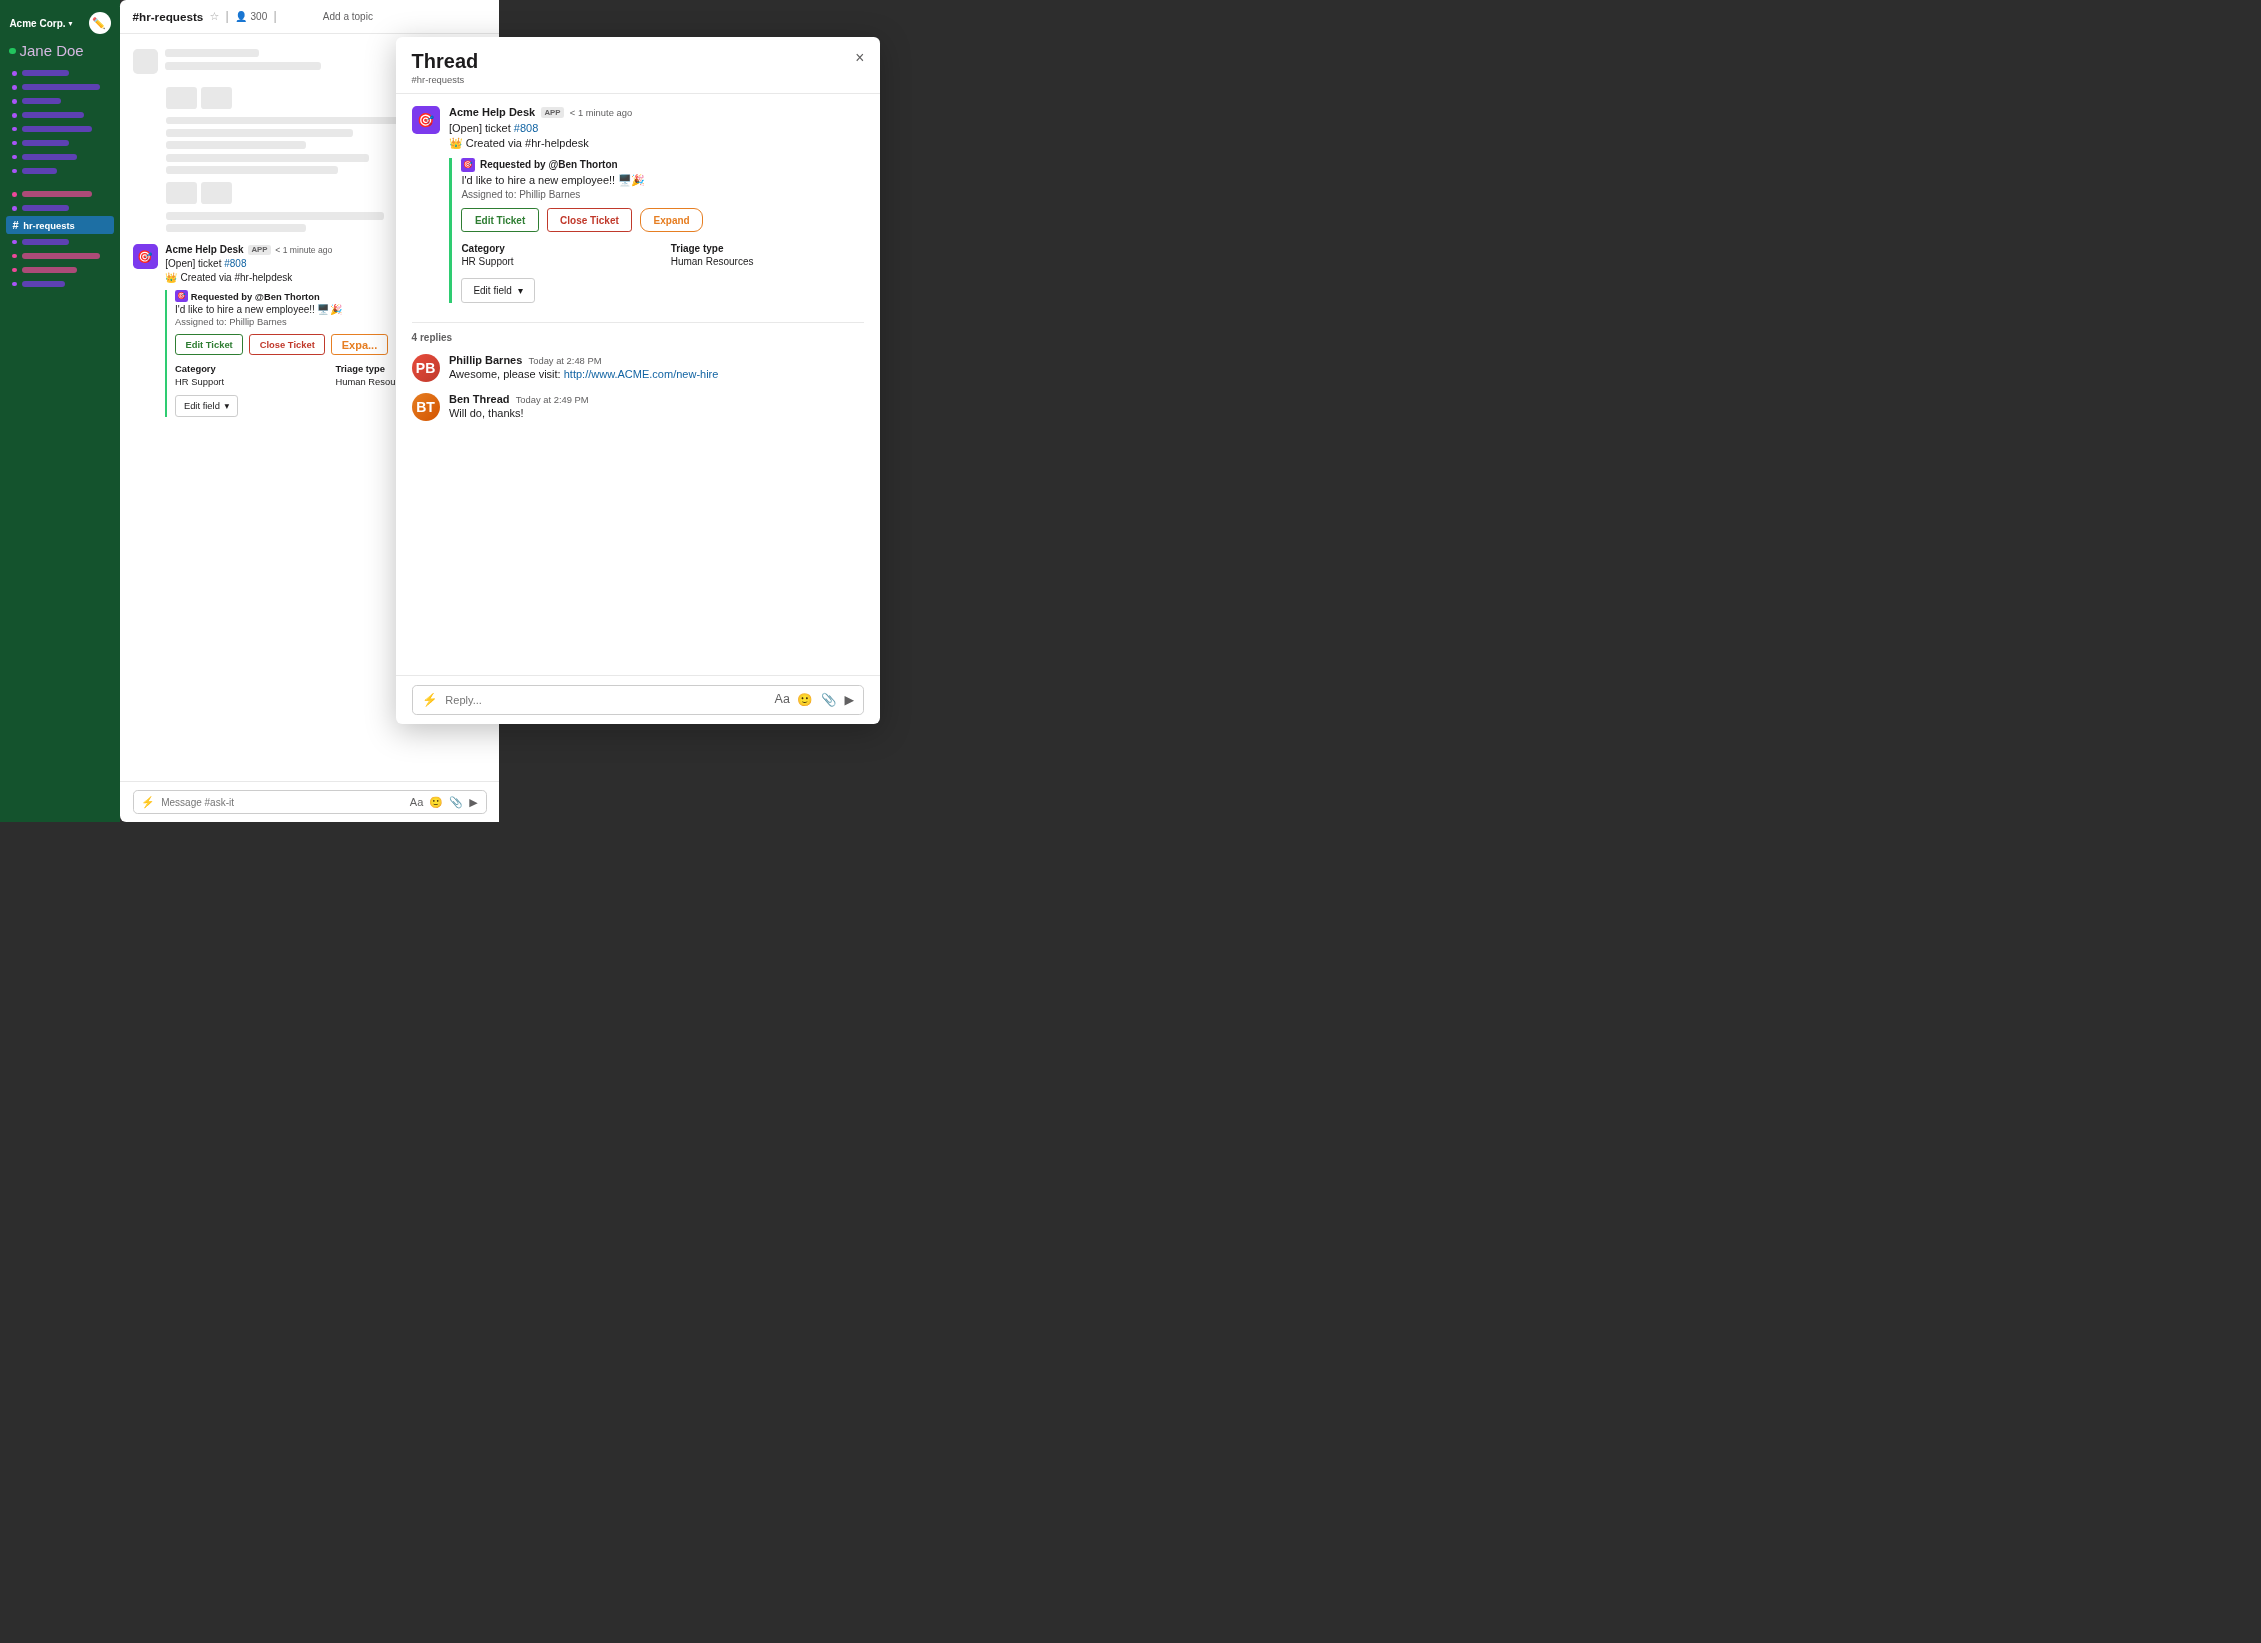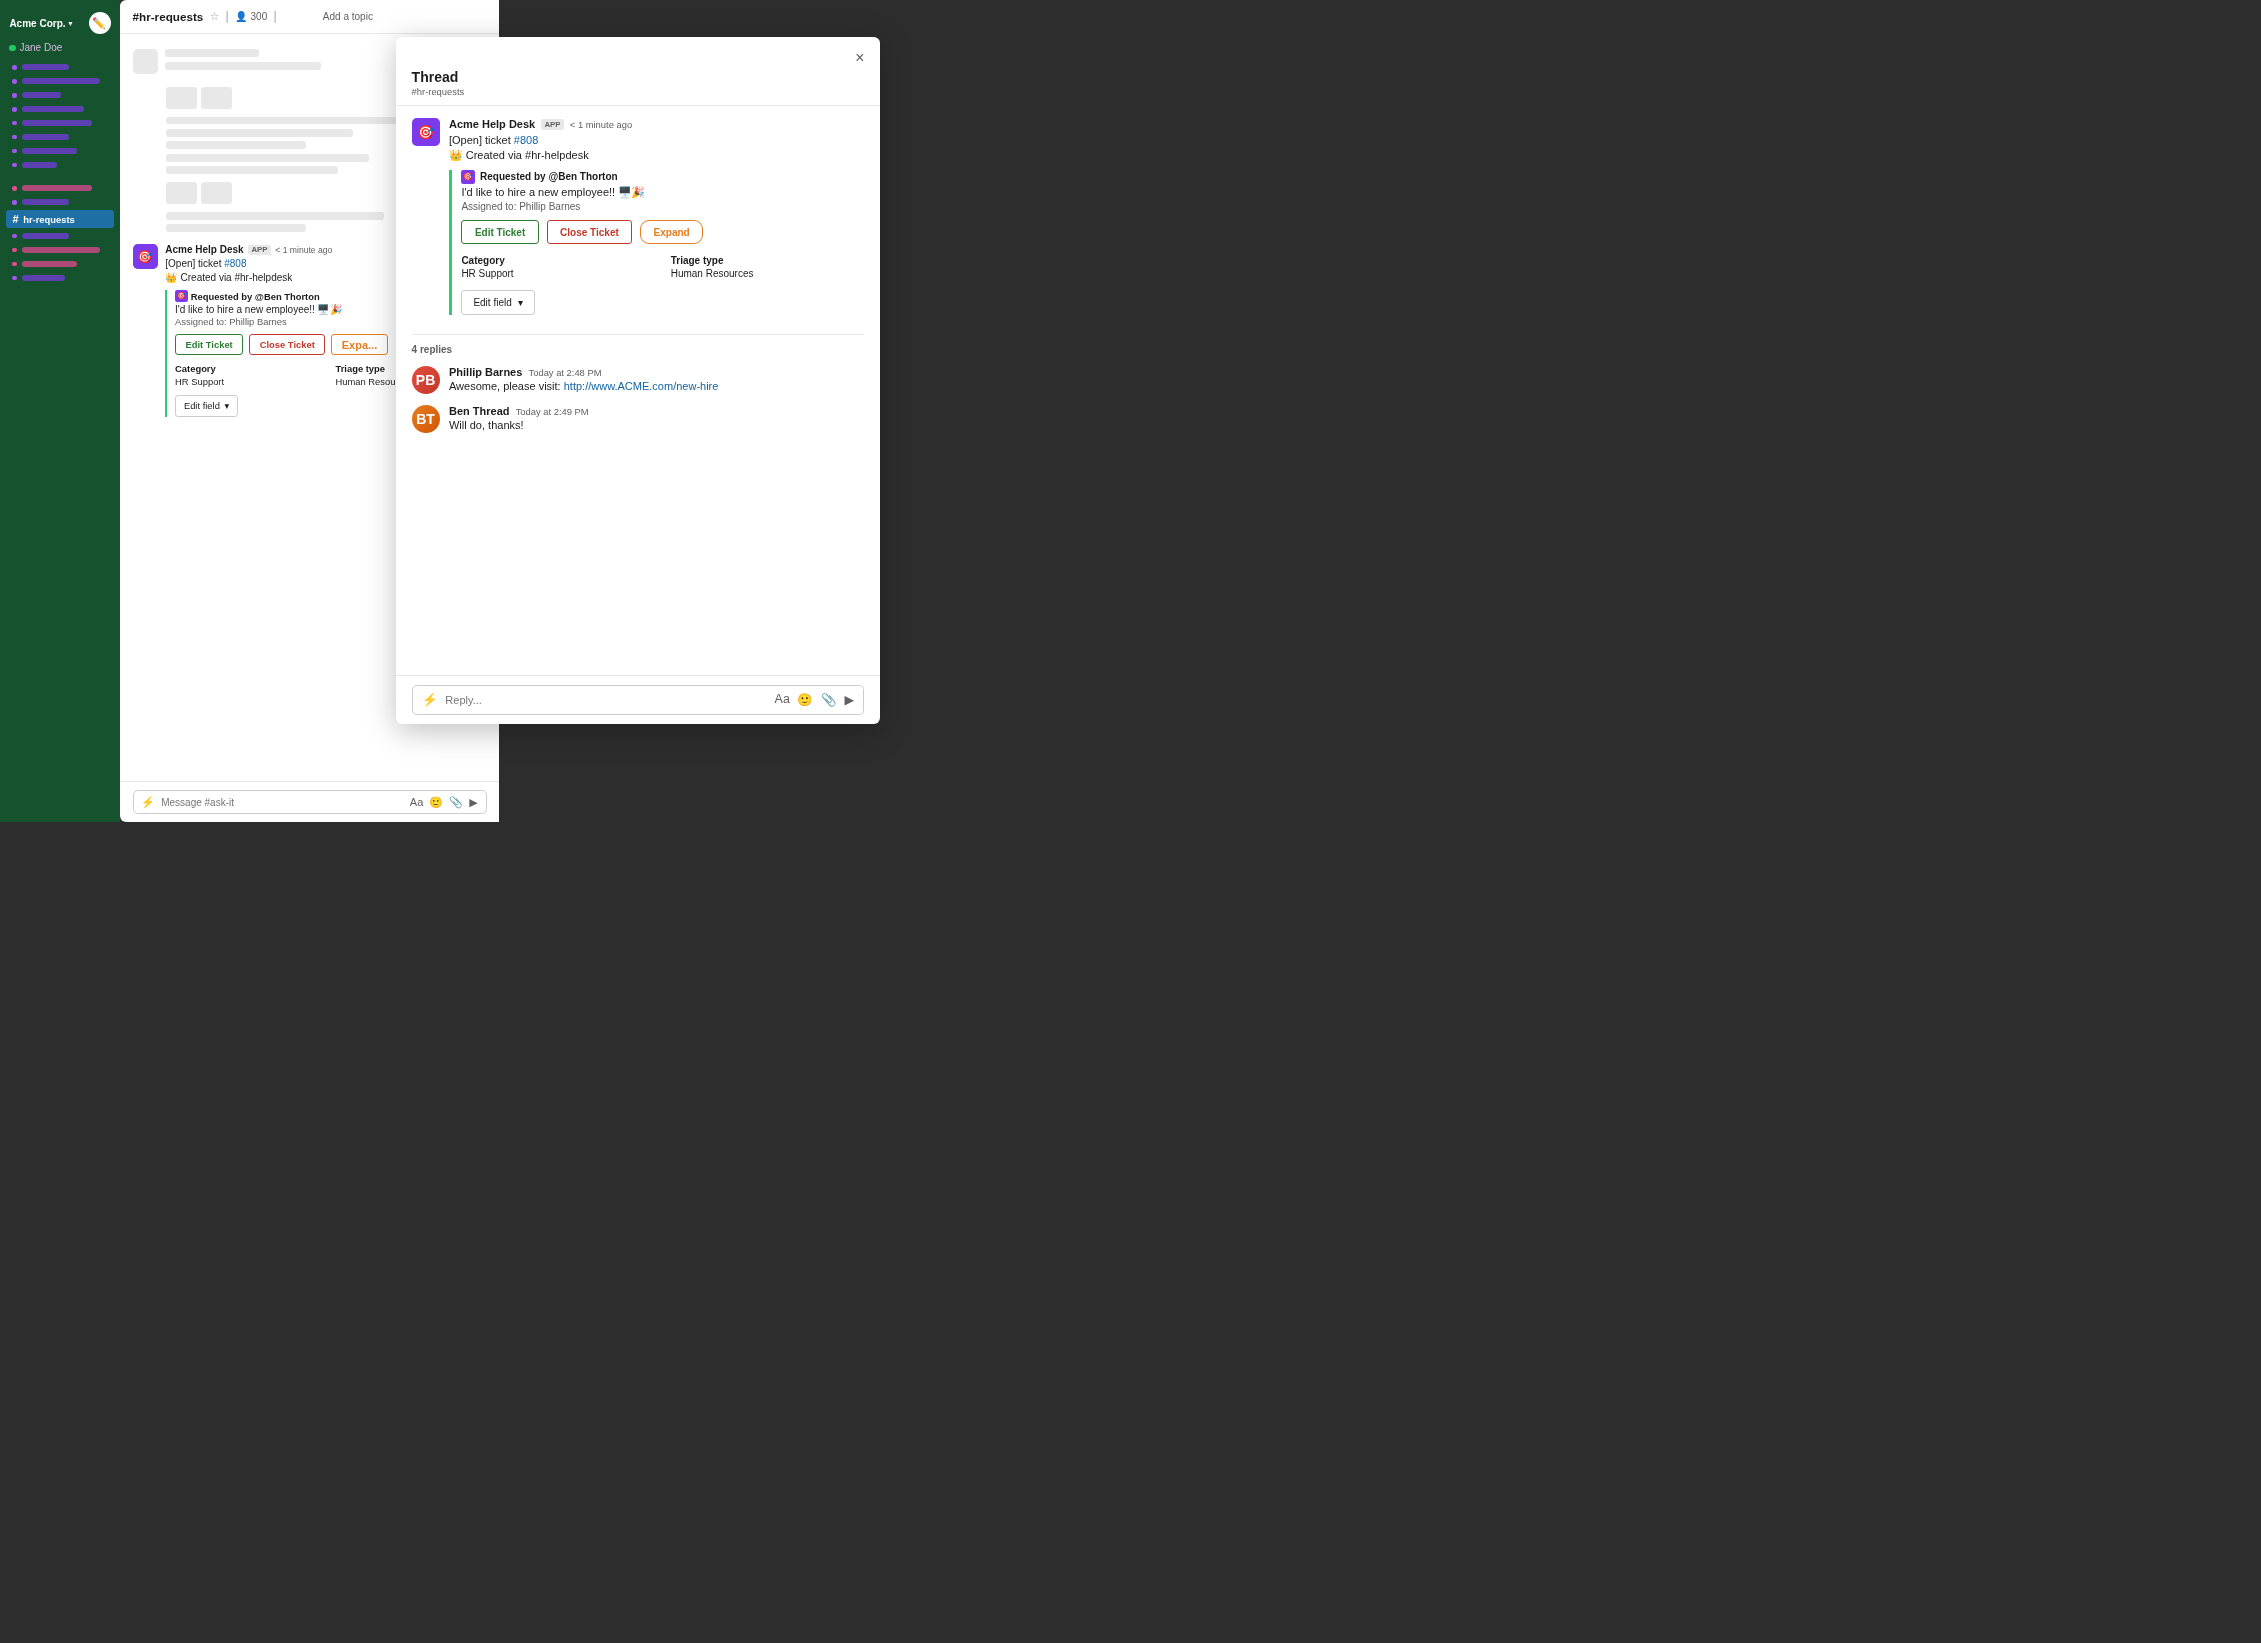--- a/index.html
+++ b/index.html
@@ -49,21 +49,21 @@
       padding: 1.6px 9.4px 7.8px 9.4px;
     }
     .sidebar-user-dot {
       width: 6.2px; height: 6.2px;
       border-radius: 50%;
       background: #22c55e;
       flex-shrink: 0;
     }
     .sidebar-user-name {
       color: #d4b8e0;
-      font-size: 10px;
+      font-size: 15px;
     }
     .compose-btn {
       width: 22px; height: 22px;
       border-radius: 50%;
       background: #fff;
       border: none;
       cursor: pointer;
       display: flex;
       align-items: center;
       justify-content: center;
@@ -307,21 +307,21 @@
     }
     .thread-header {
       display: flex;
       align-items: flex-start;
       justify-content: space-between;
       padding: 12.5px 15.6px 7.8px 15.6px;
       border-bottom: 0.8px solid #e8e8e8;
       flex-shrink: 0;
     }
     .thread-title-group {}
-    .thread-title { font-size: 14px; font-weight: 700; color: #1d1c1d; margin-top: 19px; }
+    .thread-title { font-size: 20px; font-weight: 700; color: #1d1c1d; }
     .thread-subtitle { font-size: 9.4px; color: #616061; margin-top: 1.6px; }
     .thread-close-btn {
       background: none;
       border: none;
       cursor: pointer;
       font-size: 15.6px;
       color: #616061;
       line-height: 1;
     }
 

